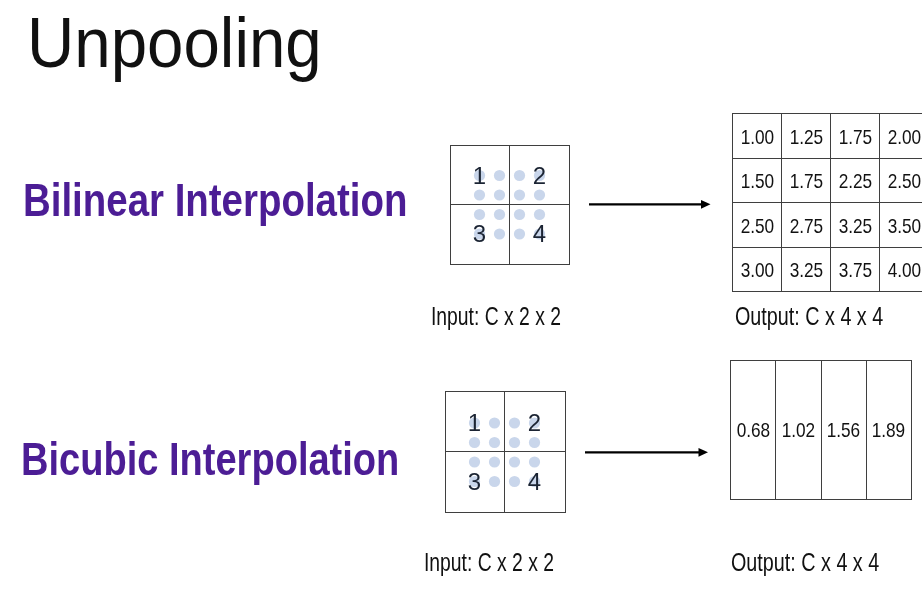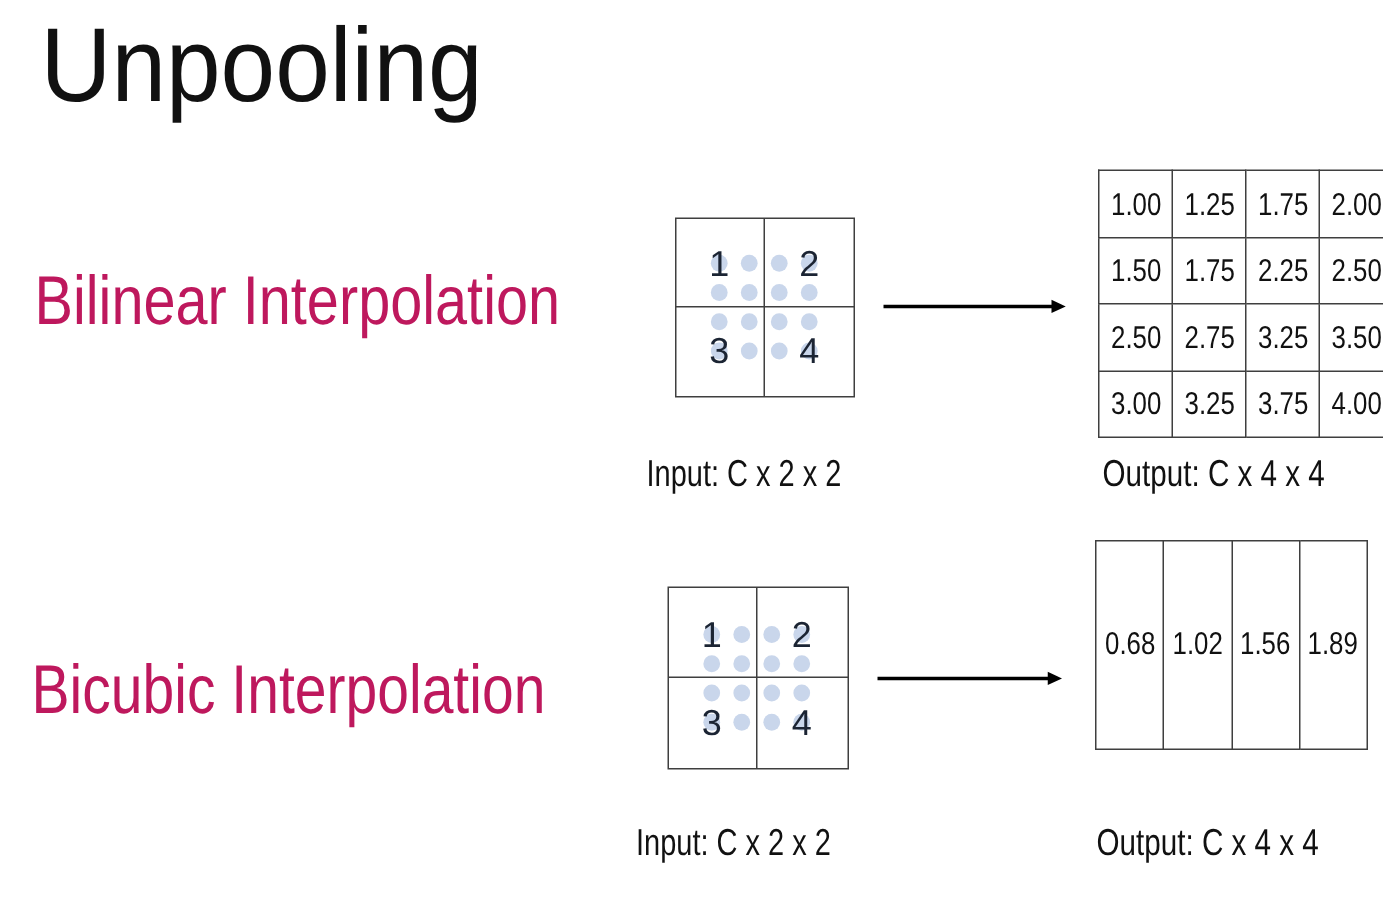--- a/index.html
+++ b/index.html
@@ -1,21 +1,21 @@
 <!DOCTYPE html>
 <html><head>
 <meta charset="utf-8">
 <style>
   html,body{margin:0;padding:0;}
   body{width:922px;height:601px;background:#ffffff;position:relative;overflow:hidden;
        font-family:"Liberation Sans", sans-serif;}
   .abs{position:absolute;white-space:nowrap;line-height:1;}
   .sx{display:inline-block;transform-origin:left top;}
   .title{font-size:70px;color:#111;}
-  .head{font-size:46px;font-weight:normal;color:#be185d;}
+  .head{font-size:46px;font-weight:bold;color:#4c1d95;}
   .cap{font-size:25px;color:#111;}
   table{border-collapse:collapse;position:absolute;table-layout:fixed;}
   td{border:1px solid #3f3f3f;text-align:center;vertical-align:middle;
      font-size:21px;color:#111;padding:0;}
   td span{display:inline-block;transform:scaleX(0.82);transform-origin:center center;position:relative;}
   .t1 td span{top:1px;}
 </style>
 </head>
 <body>
 

